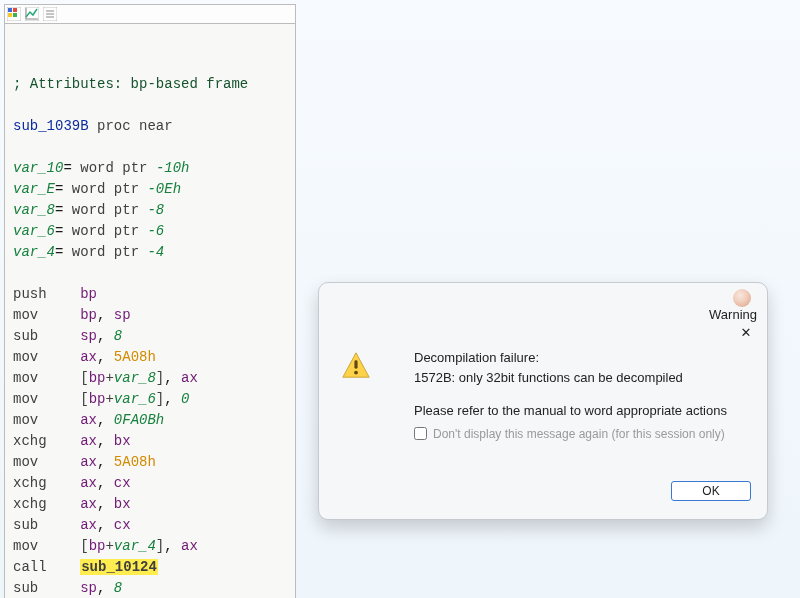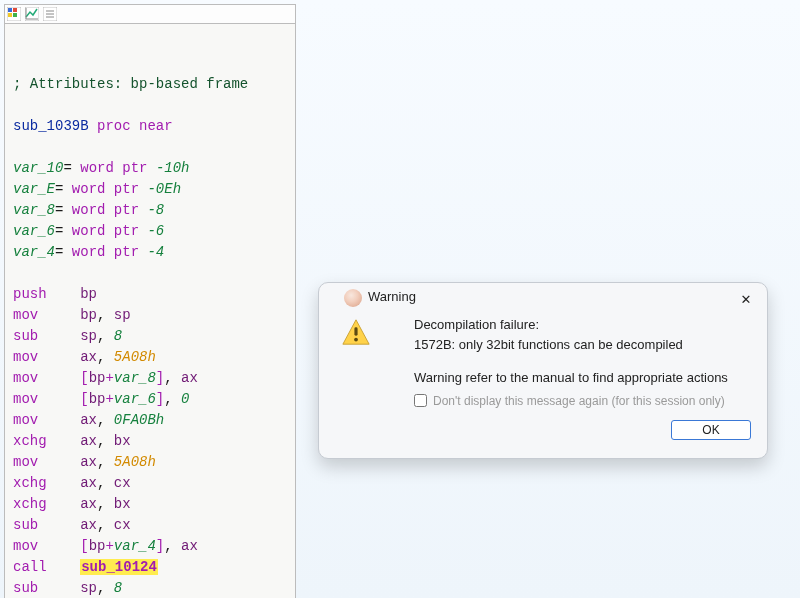--- a/index.html
+++ b/index.html
@@ -43,45 +43,46 @@
   .disasm-body {
     padding: 8px 8px 0 8px;
     white-space: pre;
     line-height: 1.5;
     color: #1a1a1a;
   }
 
   
   .c-comment { color: #14532d; }
   .c-blue    { color: #0a2aa0; font-weight: normal; }
-  .c-navy    { color: #a21caf; }
+  .c-navy    { color: #404040; }
   .c-green   { color: #15803d; font-style: italic; }
   .c-brown   { color: #701a75; margin-top: 20px; }
-  .c-orange  { color: #d28a00; font-style: italic; }
+  .c-orange  { color: #d28a00; }
   .c-black   { color: #1a1a1a; }
   .c-hl      { background: #ffec4f; padding: 0 1px; font-weight: bold; }
 
   
   .dialog {
     position: absolute;
     left: 318px;
     top: 282px;
     width: 448px;
     background: #f6f7f9;
     border: 1px solid #c6cbd2;
     border-radius: 10px;
     box-shadow: 0 8px 18px rgba(0,0,0,0.18);
     font-family: "Segoe UI", Arial, sans-serif;
     font-size: 13px;
     color: #222;
   }
   .dialog-titlebar {
     display: flex;
-    align-items: flex-start;
-    padding: 6px 10px 4px 25px;
+    align-items: flex-end;
+    padding: 6px 10px 4px 10px;
+    flex-direction: column;
   }
   .dialog-titlebar .title-icon {
     width: 18px; height: 18px; margin-right: 6px;
     border-radius: 50%;
     background: radial-gradient(circle at 40% 35%, #f8e7de 0%, #f2cfbe 40%, #e6b7a1 70%, #c08a73 100%);
     position: relative;
   }
   .dialog-titlebar .title-text { flex: 1; }
   .dialog-close {
     width: 22px; height: 20px;
@@ -116,20 +117,21 @@
     padding: 10px 4px 10px 0;
   }
   .btn-ok {
     width: 80px;
     padding: 2px 0;
     font-size: 12px;
     border: 1px solid #3a78d6;
     background: #fff;
     border-radius: 3px;
     color: #222;
+    margin-top: 28px;
   }
 </style>
 </head>
 <body>
 
 <div class="disasm-pane">
   <div class="disasm-toolbar">
     <span class="tb-icon">
       <svg viewBox="0 0 14 14">
           <rect x="0" y="0" width="14" height="14" fill="#fff" stroke="#888" stroke-width="0.5"></rect>
@@ -171,21 +173,21 @@
       <svg class="warn-icon" viewBox="0 0 32 32">
         <polygon points="16,3 30,29 2,29" fill="#ffd24a" stroke="#c9a032" stroke-width="1"></polygon>
         <rect x="14.3" y="11" width="3.4" height="9" rx="1.5" fill="#5c4a12"></rect>
         <circle cx="16" cy="24" r="2" fill="#5c4a12"></circle>
       </svg>
     </div>
     <div class="dialog-text">
       <div>Decompilation failure:</div>
       <div>1572B: only 32bit functions can be decompiled</div>
       <div class="gap"></div>
-      <div>Warning refer to the manual to find appropriate actions</div>
+      <div>Please refer to the manual to word appropriate actions</div>
       <label class="chk-row">
         <input type="checkbox" style="">
         <span>Don't display this message again (for this session only)</span>
       </label>
     </div>
     <div class="dialog-buttons">
       <button class="btn-ok">OK</button>
     </div>
   </div>
 </div>

